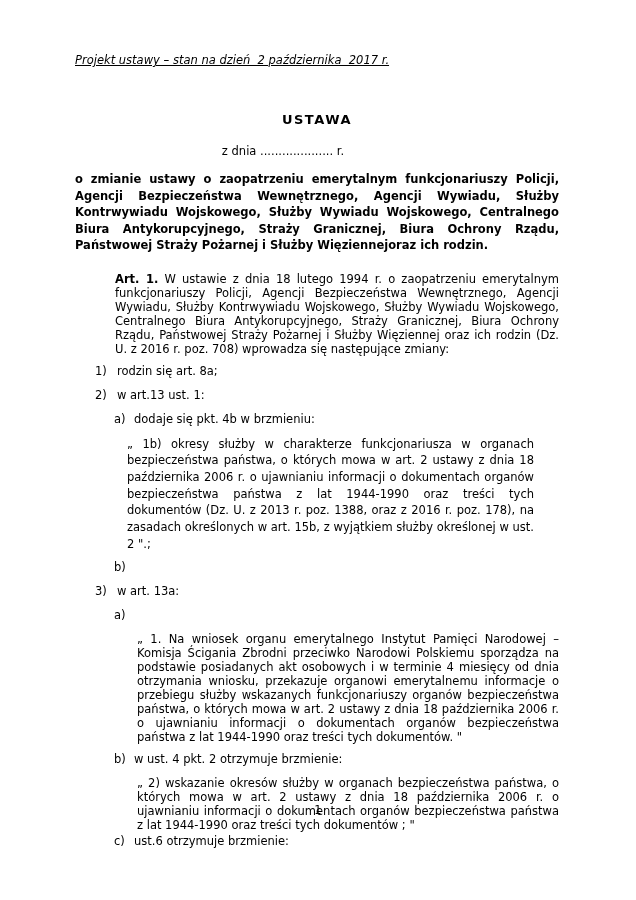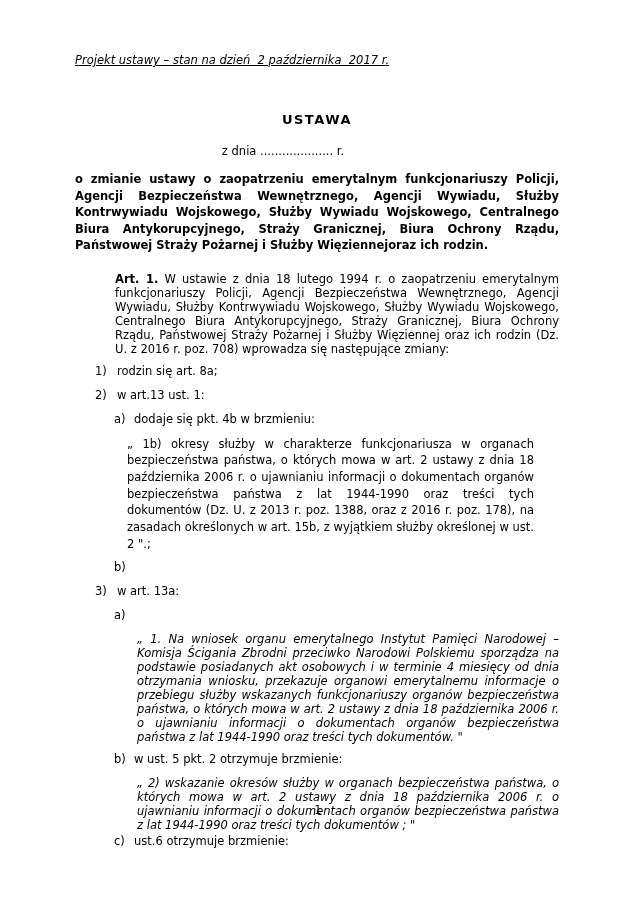--- a/index.html
+++ b/index.html
@@ -65,21 +65,20 @@
     text-align:justify;
     line-height:16.7px;
     margin-top:8px;
   }
   .quote-b {
     margin-left:62px;
     width:422px;
     text-align:justify;
     line-height:14px;
     margin-top:8px;
-    font-style:italic;
   }
   .tight { margin-top:1px; }
   .page-number {
     position:absolute;
     left:0; right:0;
     top:803px;
     text-align:center;
     line-height:15px;
   }
 </style>
@@ -126,21 +125,21 @@
   </div>
 
   <div class="item-let">
     <span class="lbl">a)</span>
   </div>
 
   <div class="quote-b">„ 1. Na wniosek organu emerytalnego Instytut Pamięci Narodowej – Komisja Ścigania Zbrodni przeciwko Narodowi Polskiemu sporządza na podstawie posiadanych akt osobowych i w terminie 4 miesięcy od dnia otrzymania wniosku, przekazuje organowi emerytalnemu informacje o przebiegu służby wskazanych funkcjonariuszy organów bezpieczeństwa państwa, o których mowa w art. 2 ustawy z dnia 18 października 2006 r. o ujawnianiu informacji o dokumentach organów bezpieczeństwa państwa z lat 1944-1990 oraz treści tych dokumentów. "</div>
 
   <div class="item-let">
     <span class="lbl">b)</span>
-    <span class="itxt">w ust. 5 pkt. 2 otrzymuje brzmienie:</span>
+    <span class="itxt">w ust. 4 pkt. 2 otrzymuje brzmienie:</span>
   </div>
 
   <div class="quote-b">„ 2) wskazanie okresów służby w organach bezpieczeństwa państwa, o których mowa w art. 2 ustawy z dnia 18 października 2006 r. o ujawnianiu informacji o dokumentach organów bezpieczeństwa państwa z lat 1944-1990 oraz treści tych dokumentów ; "</div>
 
   <div class="item-let tight">
     <span class="lbl">c)</span>
     <span class="itxt">ust.6 otrzymuje brzmienie:</span>
   </div>
 
   <div class="page-number">1</div>

